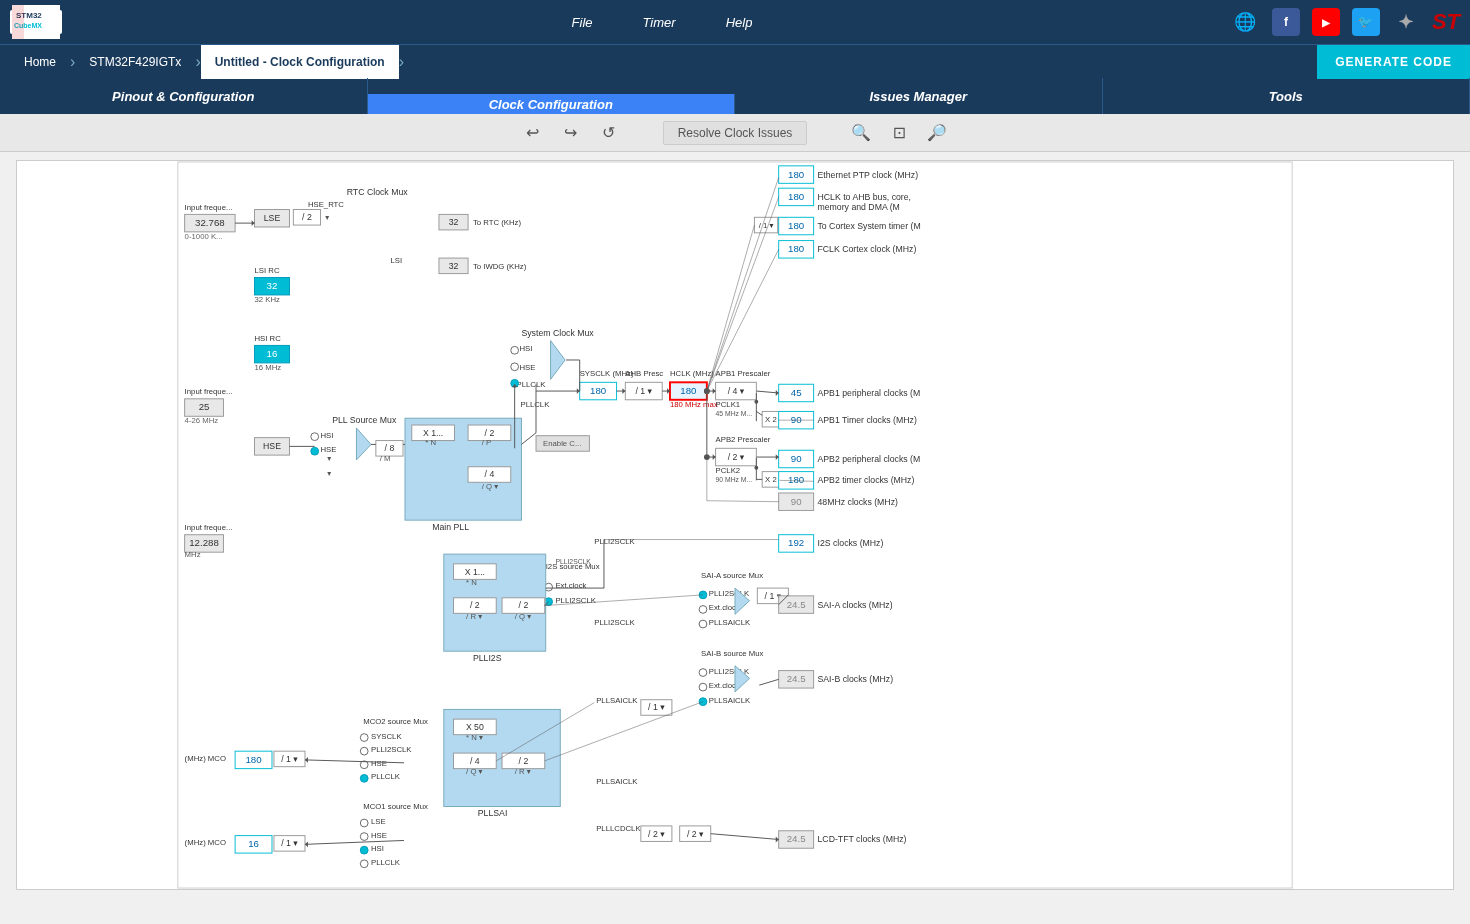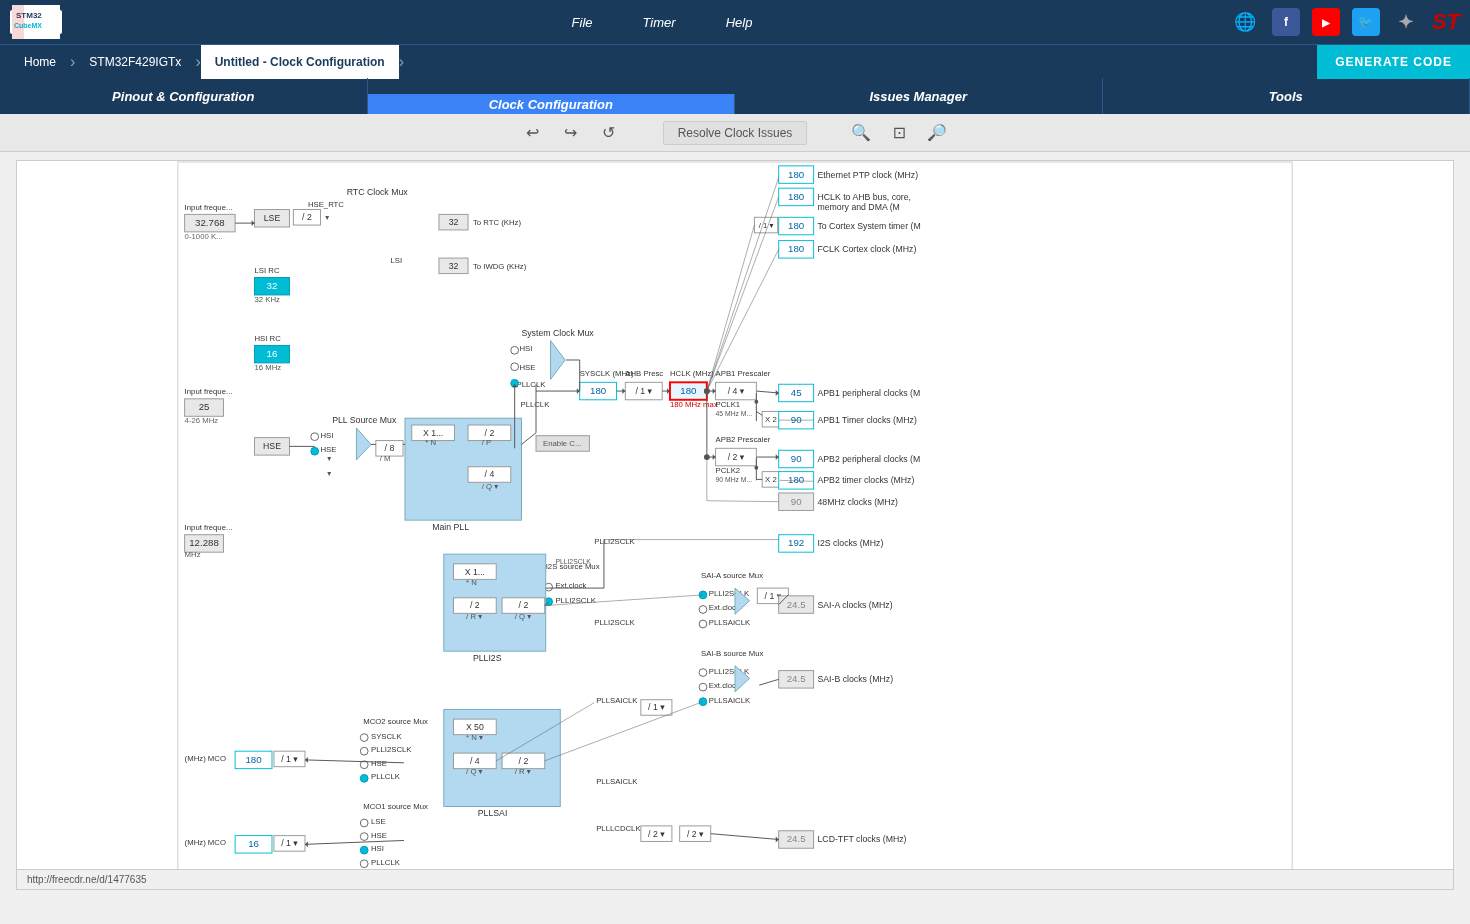--- a/index.html
+++ b/index.html
@@ -493,16 +493,13 @@
     <circle cx="546" cy="237" r="3" fill="#555"></circle>
 
     <line x1="546" y1="305" x2="546" y2="350" stroke="#555" stroke-width="0.5"></line>
     <line x1="546" y1="350" x2="620" y2="351" stroke="#555" stroke-width="0.5"></line>
 
     <rect x="1" y="1" width="1148" height="748" fill="none" stroke="#ccc" stroke-width="1"></rect>
 
   </svg>
 
   
-  <div class="status-bar">
-    <span>http://freecdr.ne/d/1477635</span>
-  </div>
 </div>
 
 </body></html>

